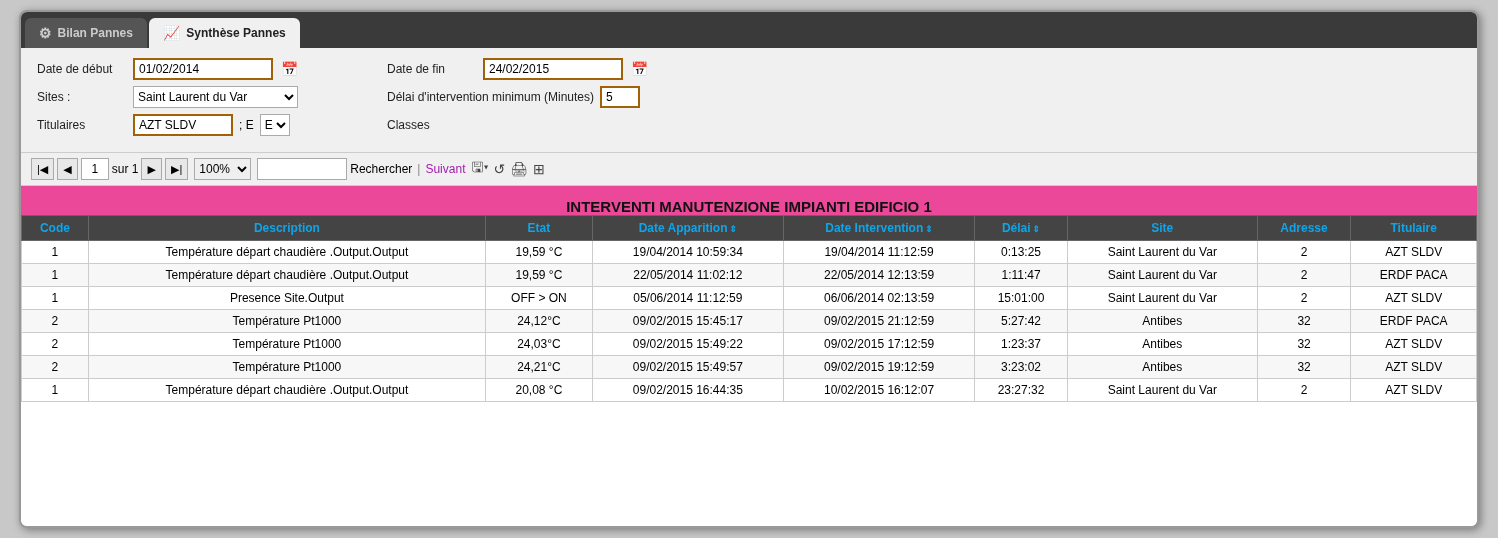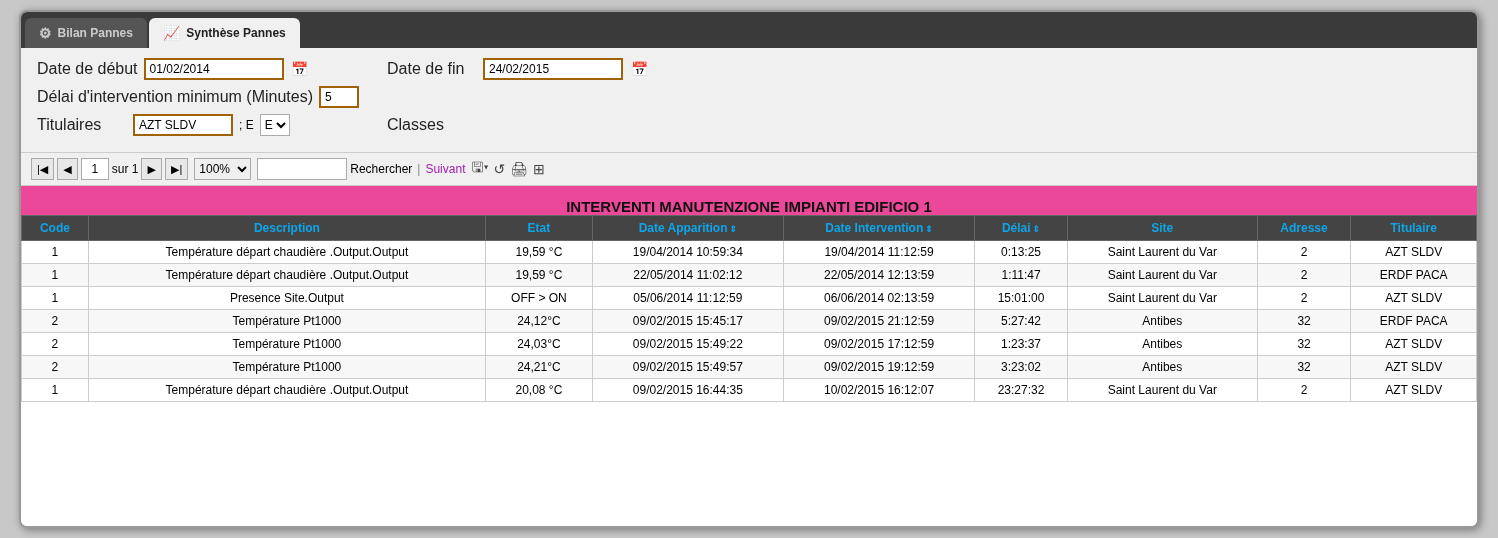--- a/index.html
+++ b/index.html
@@ -56,21 +56,21 @@
       padding: 10px 16px;
       border-bottom: 1px solid #ccc;
     }
     .filter-row {
       display: flex;
       align-items: center;
       margin-bottom: 6px;
       gap: 10px;
     }
     .filter-label {
-      font-size: 16px;
+      font-size: 12px;
       color: #222;
       white-space: nowrap;
       min-width: 90px;
     }
     .filter-input {
       border: 2px solid #a16207;
       background: white;
       padding: 2px 4px;
       font-size: 12px;
       height: 22px;
@@ -225,20 +225,26 @@
         <span class="cal-icon">📅</span>
       </div>
       <div class="filter-col2">
         <span class="filter-label">Date de fin</span>
         <input class="filter-input filter-input-date" type="text" value="24/02/2015" style="">
         <span class="cal-icon">📅</span>
       </div>
     </div>
 
     <div class="filter-row">
+      <div class="filter-col1">
+        <span class="filter-label">Sites :</span>
+        <select class="filter-select filter-select-site">
+          <option>Saint Laurent du Var</option>
+        </select>
+      </div>
       <div class="filter-col2">
         <span class="filter-label" style="min-width:auto;">Délai d'intervention minimum (Minutes)</span>
         <input class="filter-input filter-input-delay-val" type="text" value="5" style="">
       </div>
     </div>
 
     <div class="filter-row">
       <div class="filter-col1">
         <span class="filter-label">Titulaires</span>
         <input class="filter-input" style="width: 100px;" type="text" value="AZT SLDV">

